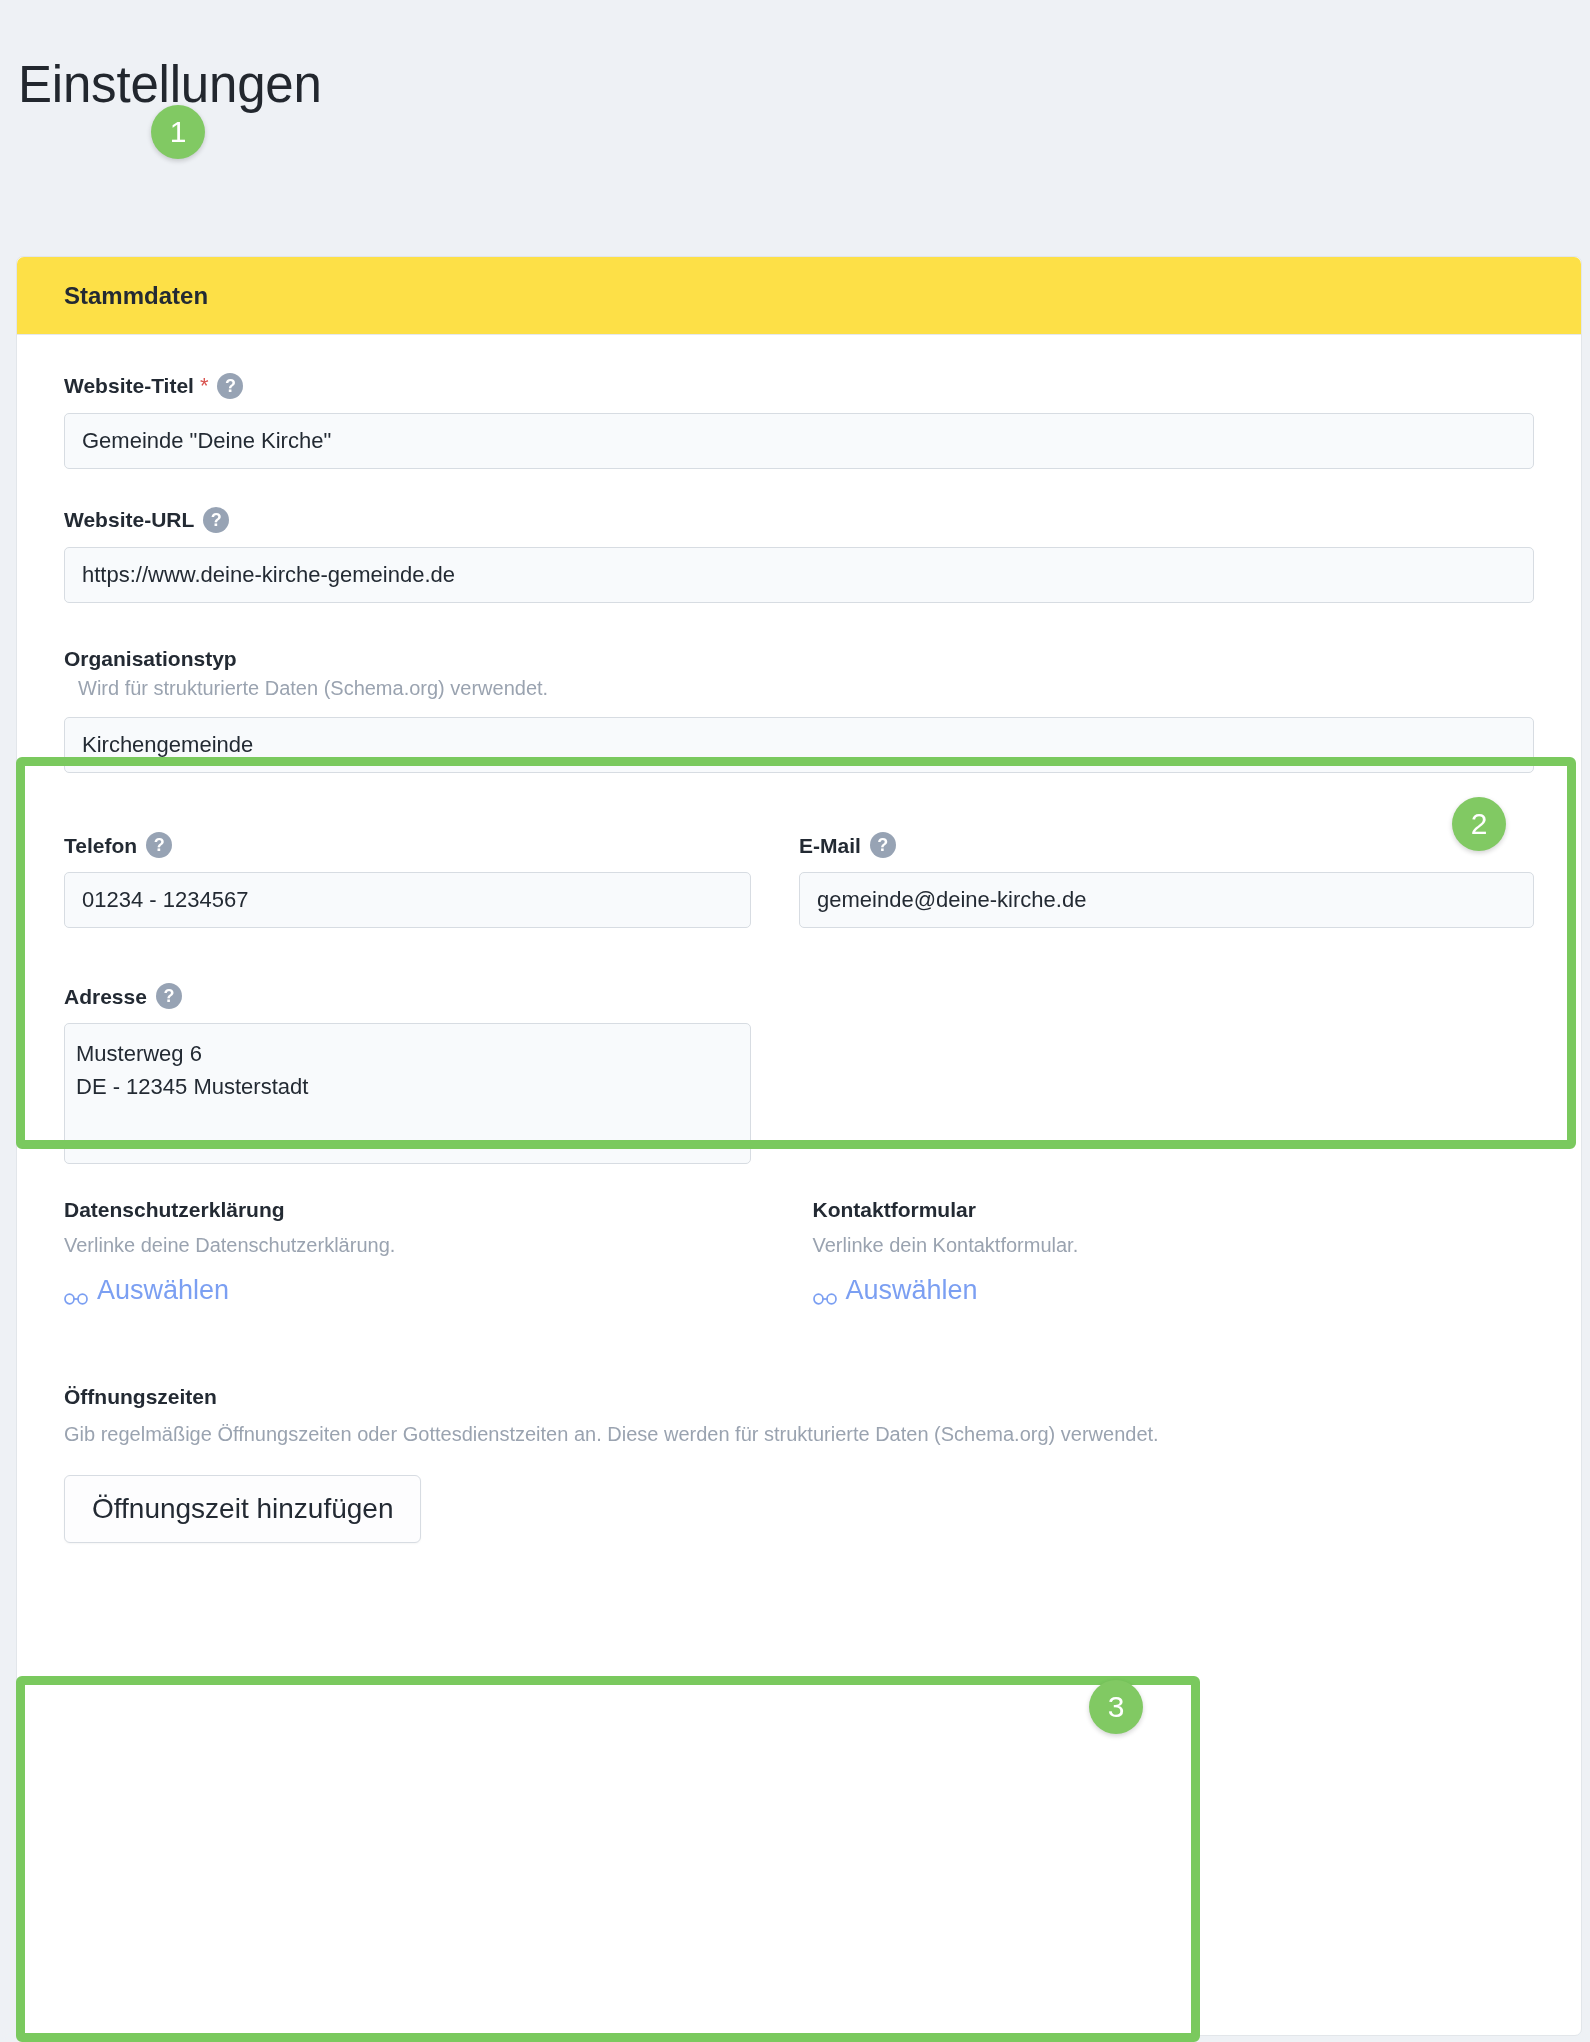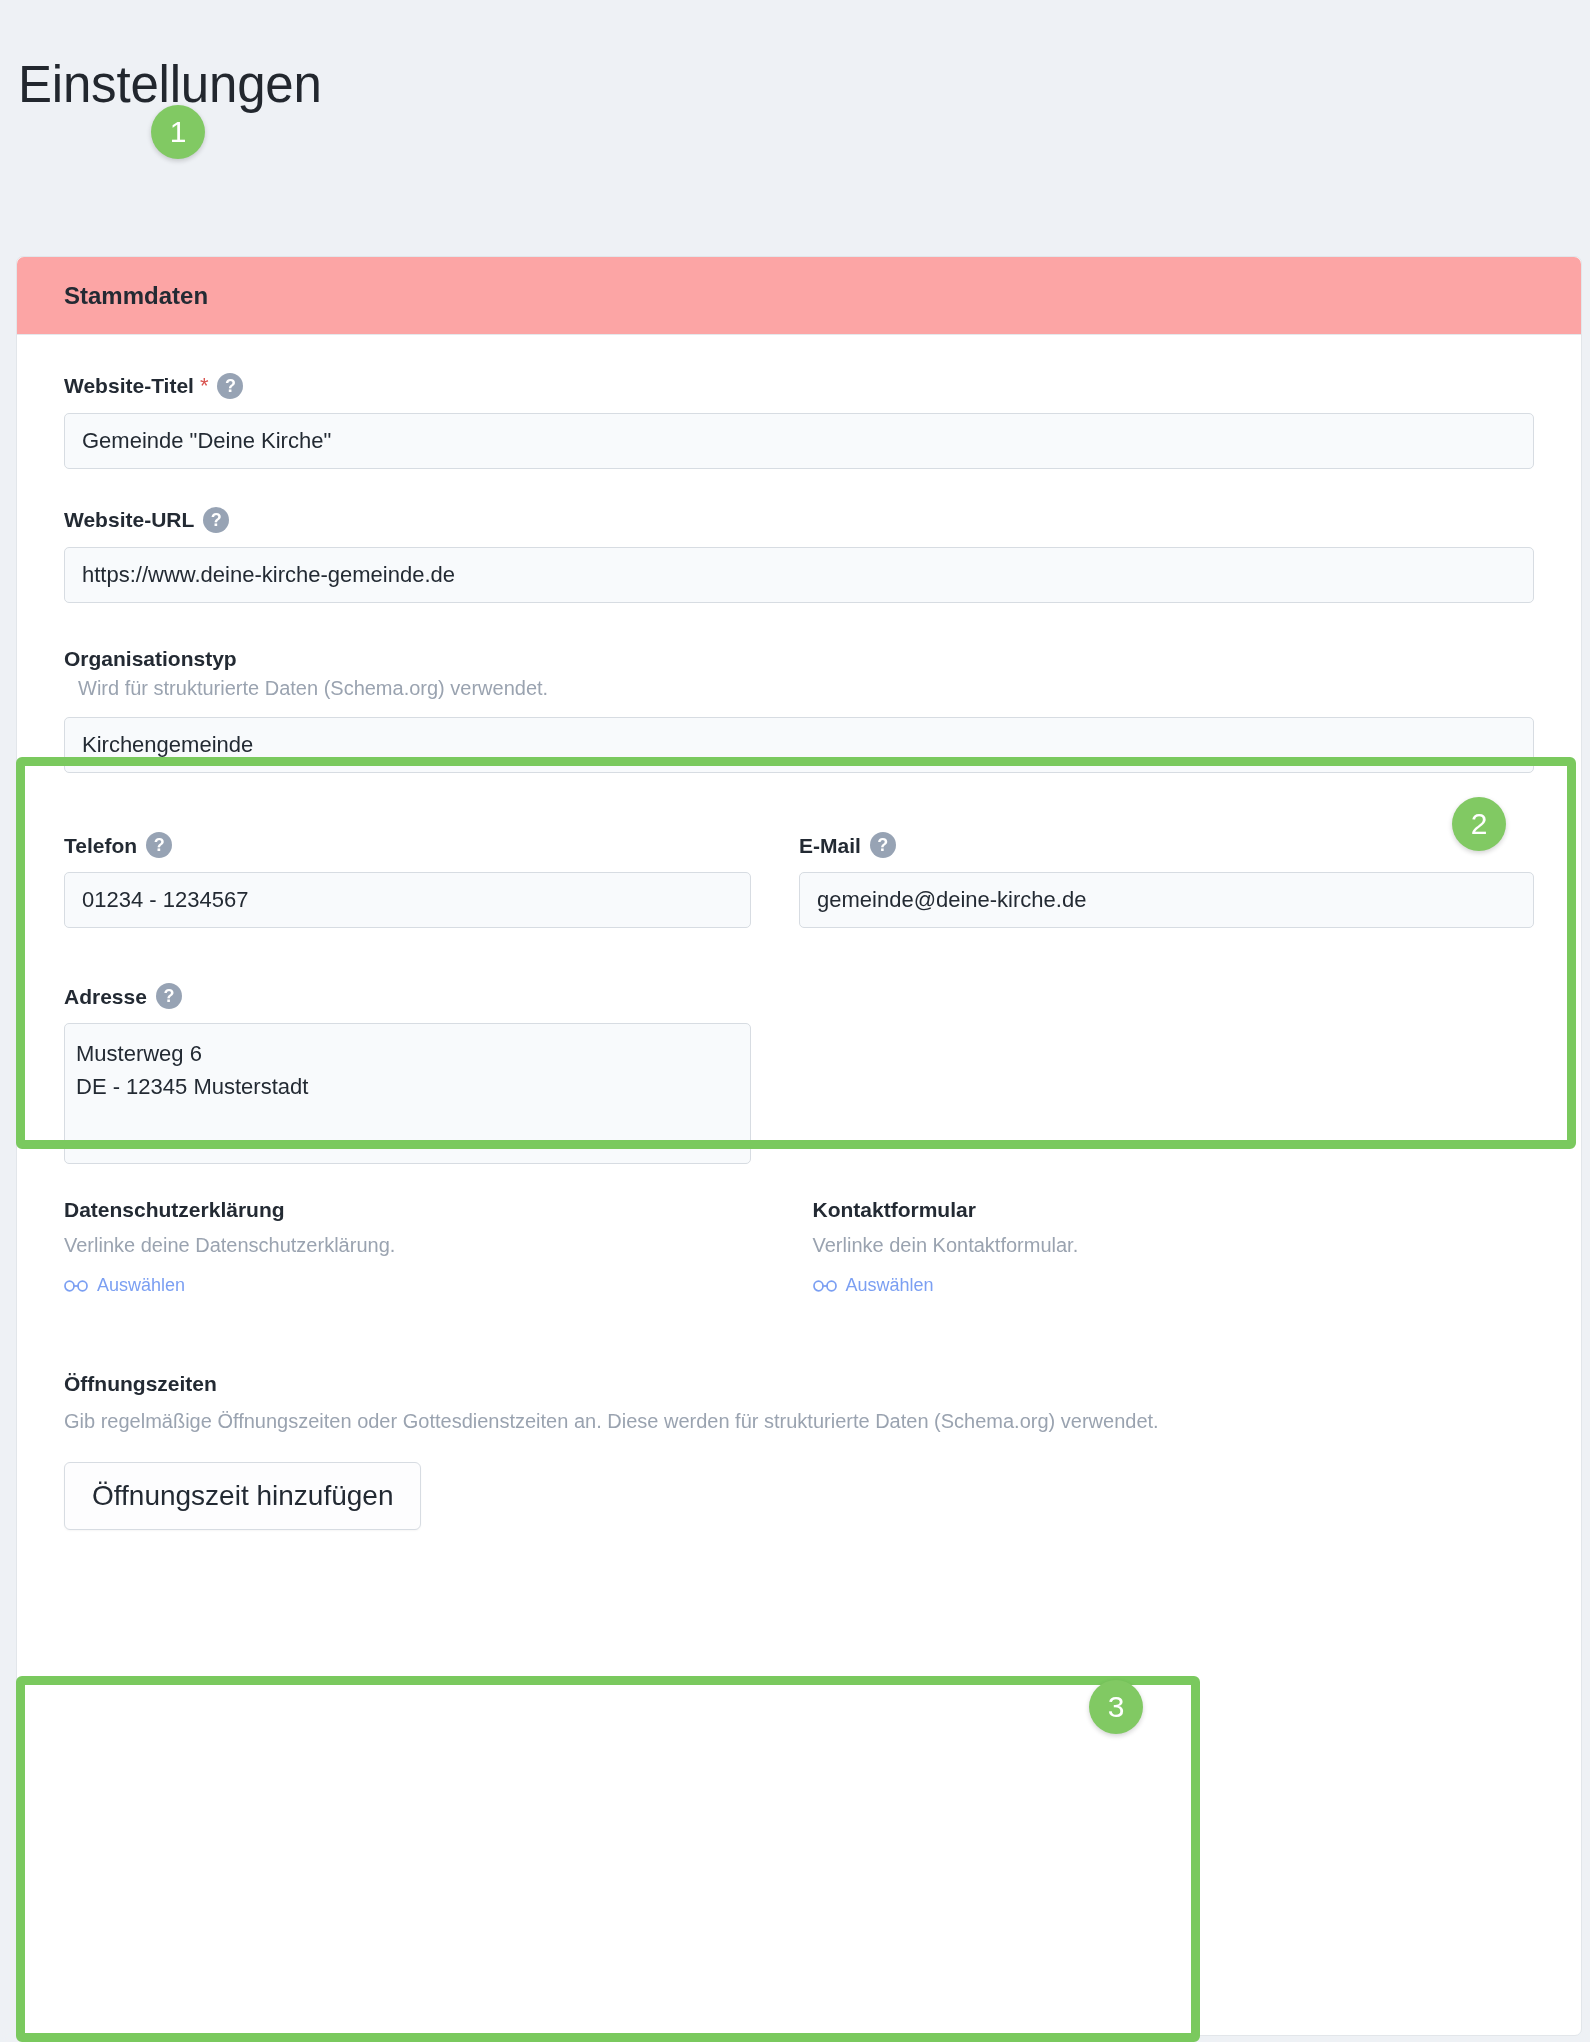--- a/index.html
+++ b/index.html
@@ -66,21 +66,21 @@
     position: absolute;
     left: 16px; top: 256px;
     width: 1566px;
     min-height: 1780px;
     background: #fff;
     border: 1px solid #e2e6ea;
     border-radius: 7px;
   }
   .card-header {
     height: 78px;
-    background: #fca5a5;
+    background: #fde047;
     border-bottom: 1px solid #e5e8ec;
     border-radius: 7px 7px 0 0;
     display: flex;
     align-items: center;
     padding-left: 47px;
   }
   .card-header-title {
     font-size: 24px;
     font-weight: bold;
     color: #232a33;
@@ -180,21 +180,21 @@
   
   .link-row { display: flex; padding: 0 47px; margin-top: 34px; gap: 27px; }
   .link-col { width: 50%; padding-right: 48px; }
   .link-title { font-size: 21px; font-weight: bold; color: #232a33; margin-bottom: 12px; }
   .link-desc { font-size: 20px; color: #9aa3b0; margin-bottom: 18px; }
   .link-action {
     display: inline-flex;
     align-items: center;
     gap: 9px;
     color: #7b9ff2;
-    font-size: 18px;
+    font-size: 27px;
     cursor: pointer;
   }
   .chain-icon { width: 24px; height: 16px; display:inline-block; }
 
   
   .subsection { margin-top: 38px; }
   .subsection-head {
     height: 62px;
     background: #f7f9fb;
     border-top: 1px solid #e5e8ec;

